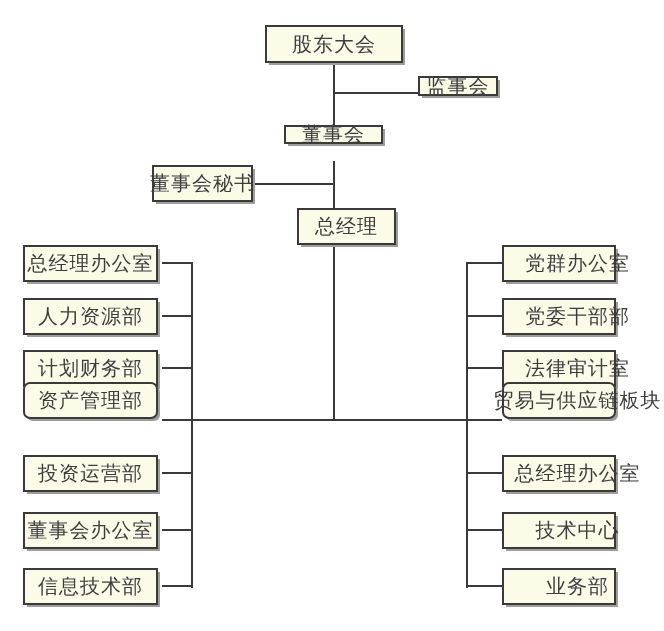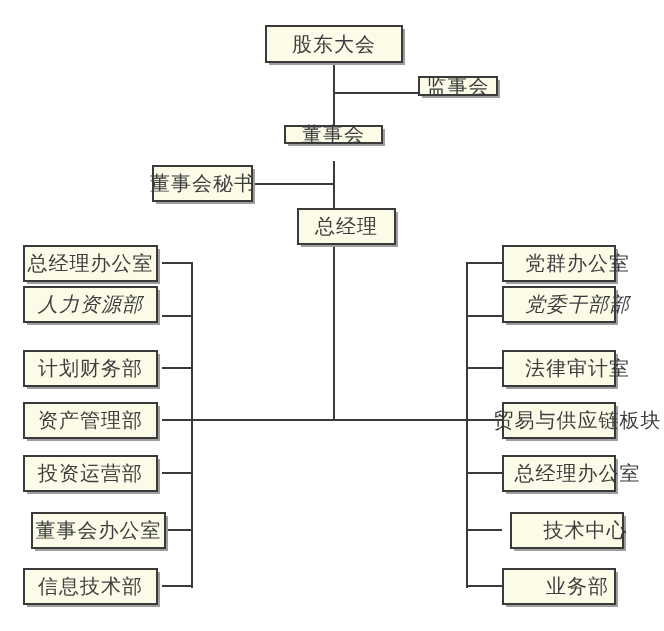--- a/index.html
+++ b/index.html
@@ -37,25 +37,25 @@
   #n-shareholders { left: 265px; top: 25px;  width: 138px; height: 38px; }
   #n-supervisory  { left: 418px; top: 76px;  width: 80px;  height: 20px; }
   #n-board        { left: 284px; top: 125px; width: 99px;  height: 19px; }
   #n-secretary    { left: 152px; top: 165px; width: 101px; height: 37px; }
   #n-gm           { left: 297px; top: 208px; width: 99px;  height: 37px; }
   
   .col-left  { left: 23px;  width: 135px; height: 37px; }
   
   .col-right { left: 502px; width: 114px; height: 37px; padding-left: 37px; }
   .row-0 { top: 245px; }
-  .row-1 { top: 286px; font-style: italic; }
+  .row-1 { top: 298px; }
   .row-2 { top: 350px; }
-  .row-3 { top: 402px; }
+  .row-3 { top: 382px; border-radius: 7px; }
   .row-4 { top: 455px; }
-  .row-5 { top: 512px; margin-left: 8px; }
+  .row-5 { top: 512px; }
   .row-6 { top: 568px; }
   
   #l-v-top        { left: 333px; top: 63px;  width: 2px;  height: 62px; }
   #l-h-supervisor { left: 334px; top: 92px;  width: 84px; height: 2px; }
   #l-v-mid        { left: 333px; top: 161px; width: 2px;  height: 47px; }
   #l-h-secretary  { left: 253px; top: 183px; width: 81px; height: 2px; }
   #l-v-stem       { left: 333px; top: 245px; width: 2px;  height: 176px; }
   #l-h-main       { left: 162px; top: 419px; width: 340px; height: 2px; }
   #l-v-left       { left: 191px; top: 262px; width: 2px;  height: 326px; }
   #l-v-right      { left: 466px; top: 262px; width: 2px;  height: 326px; }

